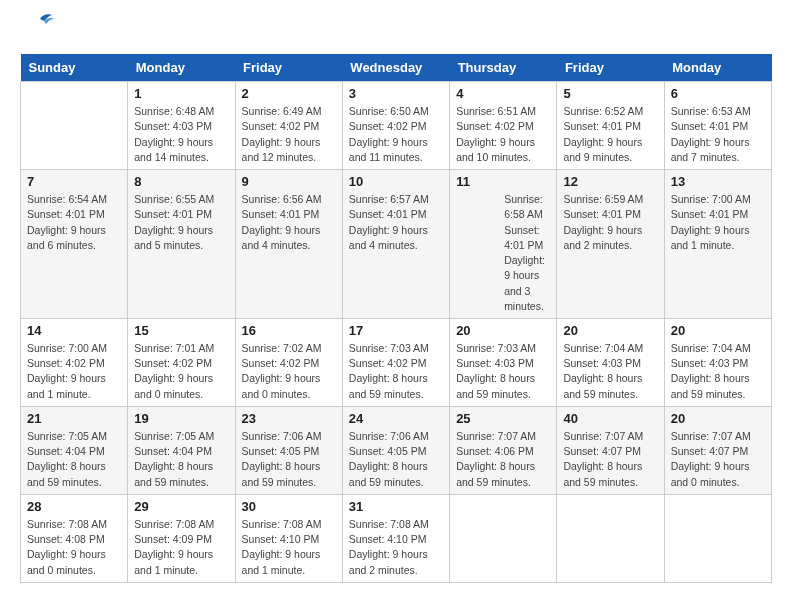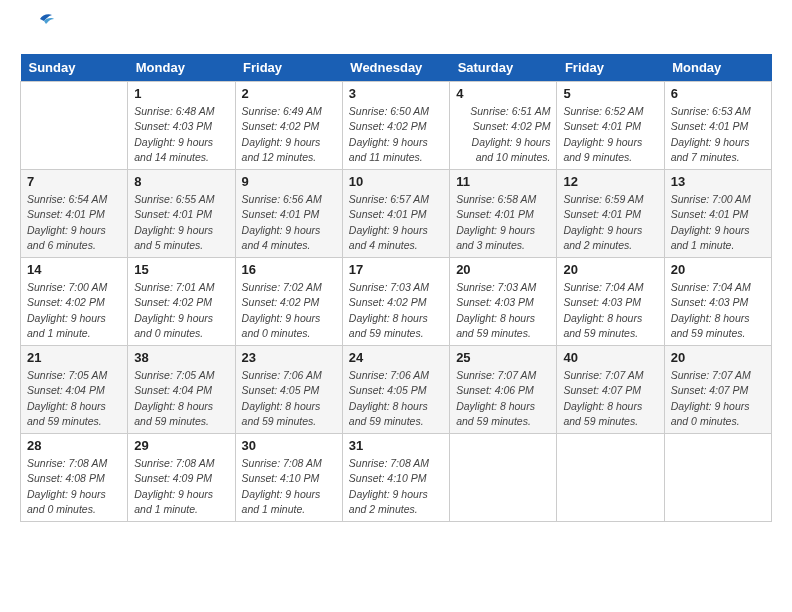--- a/index.html
+++ b/index.html
@@ -65,21 +65,20 @@
     .day-num {
       font-size: 13px;
       font-weight: bold;
       color: #222;
       margin-bottom: 3px;
     }
     .day-info {
       color: #444;
       font-size: 10.5px;
       line-height: 1.45;
-      font-style: italic;
     }
     .empty {
       background: #f9f9f9;
     }
     tbody tr:nth-child(odd) td {
       background-color: #ffffff;
     }
     tbody tr:nth-child(even) td {
       background-color: #f5f5f5;
     }
@@ -105,21 +104,21 @@
   </div>
 </div>
 
 <table>
   <thead>
     <tr id="thead-row">
         <th>Sunday</th>
         <th>Monday</th>
         <th>Friday</th>
         <th>Wednesday</th>
-        <th>Saturday</th>
+        <th>Thursday</th>
         <th>Friday</th>
         <th>Monday</th>
       </tr>
   </thead>
   <tbody id="tbody">
       <tr>
         <td class="empty"></td>
         <td>
           <div class="day-num">1</div>
           <div class="day-info" style="white-space: pre-line;">Sunrise: 6:48 AM
@@ -136,21 +135,21 @@
         </td>
         <td>
           <div class="day-num">3</div>
           <div class="day-info" style="white-space: pre-line;">Sunrise: 6:50 AM
 Sunset: 4:02 PM
 Daylight: 9 hours
 and 11 minutes.</div>
         </td>
         <td>
           <div class="day-num">4</div>
-          <div class="day-info" style="white-space: pre-line; text-align: right;">Sunrise: 6:51 AM
+          <div class="day-info" style="white-space: pre-line;">Sunrise: 6:51 AM
 Sunset: 4:02 PM
 Daylight: 9 hours
 and 10 minutes.</div>
         </td>
         <td>
           <div class="day-num">5</div>
           <div class="day-info" style="white-space: pre-line;">Sunrise: 6:52 AM
 Sunset: 4:01 PM
 Daylight: 9 hours
 and 9 minutes.</div>
@@ -187,21 +186,21 @@
         </td>
         <td>
           <div class="day-num">10</div>
           <div class="day-info" style="white-space: pre-line;">Sunrise: 6:57 AM
 Sunset: 4:01 PM
 Daylight: 9 hours
 and 4 minutes.</div>
         </td>
         <td>
           <div class="day-num">11</div>
-          <div class="day-info" style="white-space: pre-line;">Sunrise: 6:58 AM
+          <div class="day-info" style="white-space: pre-line; margin-left: 48px;">Sunrise: 6:58 AM
 Sunset: 4:01 PM
 Daylight: 9 hours
 and 3 minutes.</div>
         </td>
         <td>
           <div class="day-num">12</div>
           <div class="day-info" style="white-space: pre-line;">Sunrise: 6:59 AM
 Sunset: 4:01 PM
 Daylight: 9 hours
 and 2 minutes.</div>
@@ -267,21 +266,21 @@
       </tr>
       <tr>
         <td>
           <div class="day-num">21</div>
           <div class="day-info" style="white-space: pre-line;">Sunrise: 7:05 AM
 Sunset: 4:04 PM
 Daylight: 8 hours
 and 59 minutes.</div>
         </td>
         <td>
-          <div class="day-num">38</div>
+          <div class="day-num">19</div>
           <div class="day-info" style="white-space: pre-line;">Sunrise: 7:05 AM
 Sunset: 4:04 PM
 Daylight: 8 hours
 and 59 minutes.</div>
         </td>
         <td>
           <div class="day-num">23</div>
           <div class="day-info" style="white-space: pre-line;">Sunrise: 7:06 AM
 Sunset: 4:05 PM
 Daylight: 8 hours

